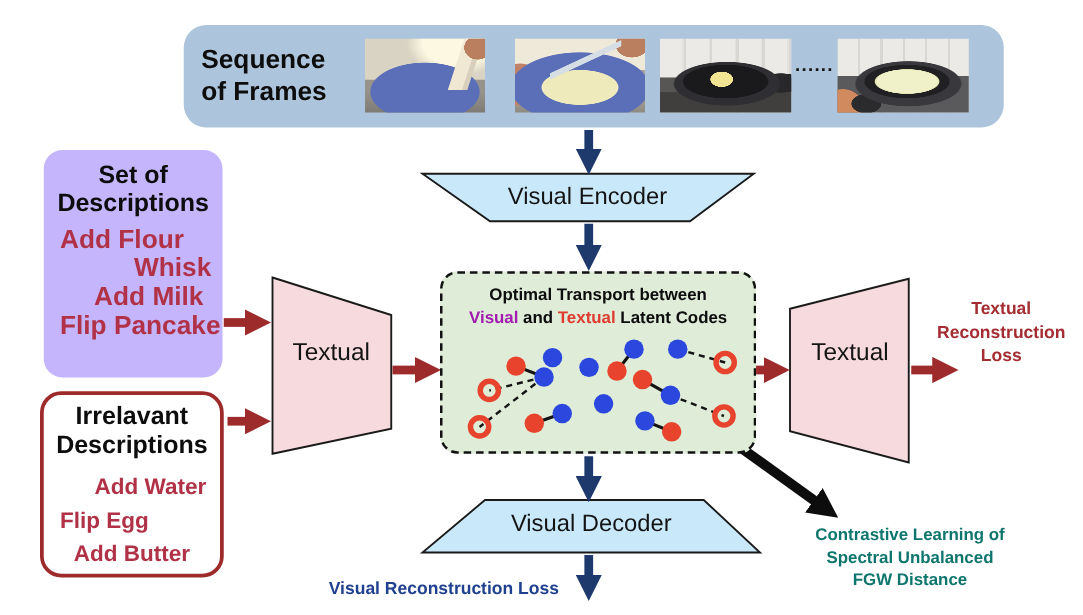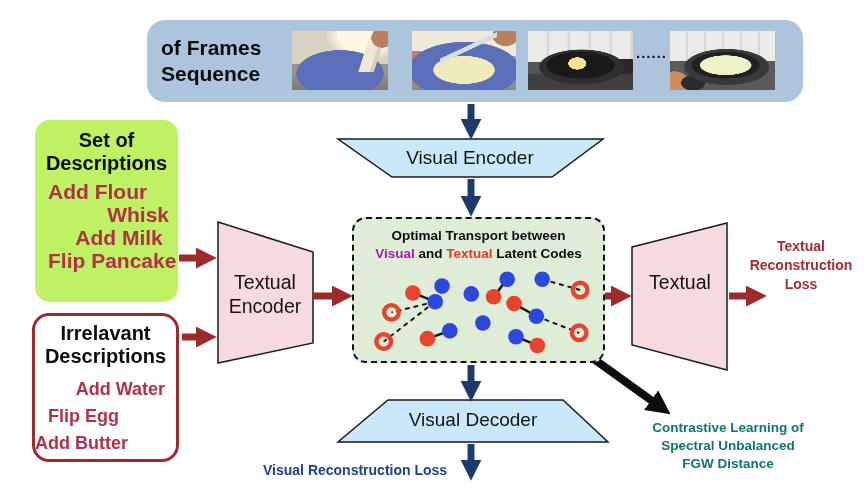--- a/index.html
+++ b/index.html
@@ -44,36 +44,36 @@
         radial-gradient(25% 17% at 53% 58%, #f0f1c9 0 92%, #dfe0ae 97%, transparent 100%),
         radial-gradient(33% 23% at 53% 58%, #202023 0 97%, transparent 100%),
         radial-gradient(41% 31% at 54% 61%, #39393d 0 97%, transparent 100%),
         radial-gradient(14% 16% at 22% 88%, #2b2b2e 0 80%, transparent 83%),
         radial-gradient(18% 28% at 4% 92%, #d08a5e 0 83%, transparent 86%),
         linear-gradient(transparent 0 50%, #5a595c 51% 100%),
         repeating-linear-gradient(90deg, #eceae6 0 16px, #d9d7d3 16px 18px);}
   .ellipsis{left:489px;top:26px;font-size:15px;font-weight:900;letter-spacing:1px;line-height:14px;color:#151515;}
 
   
-  .desc-box{left:35px;top:120px;width:143px;height:182px;background:#bef264;border-radius:15px;}
+  .desc-box{left:35px;top:120px;width:143px;height:182px;background:#c4b5fd;border-radius:15px;}
   .desc-title{width:100%;text-align:center;margin-top:9px;font-size:20px;font-weight:bold;line-height:1.15;color:#0d0d0d;}
   .desc-items{margin-top:5px;font-size:21px;font-weight:bold;color:#b13247;line-height:23px;}
   .desc-items div{white-space:nowrap;}
   .di-0{text-align:left;padding-left:13px;}
   .di-1{text-align:right;padding-right:9px;}
   .di-2{text-align:center;padding-left:10px;margin-left:15px;}
   .di-3{text-align:right;padding-right:13px;}
   .di-4{text-align:left;padding-left:13px;}
 
   .irr-box{left:32px;top:313px;width:141px;height:143px;background:#ffffff;border:3.5px solid #9e2b2b;border-radius:17px;}
   .irr-title{width:100%;text-align:center;margin-top:6px;font-size:20px;font-weight:bold;line-height:1.15;color:#0d0d0d;}
   .irr-items{margin-top:8px;font-size:18px;font-weight:bold;color:#b13247;line-height:27px;}
   .ii-0{text-align:right;padding-right:11px;}
   .ii-1{text-align:left;padding-left:13px;}
-  .ii-2{}
+  .ii-2{text-align:center;}
 
   
   .shape-label{position:absolute;text-align:center;color:#141414;}
   .lbl-venc{left:370px;top:147px;width:200px;font-size:19px;}
   .lbl-vdec{left:373px;top:409px;width:200px;font-size:19px;}
   .lbl-tenc{left:215px;top:270px;width:100px;font-size:19.5px;line-height:24px;}
   .lbl-tdec{left:630px;top:270px;width:100px;font-size:19.5px;line-height:24px;}
 
   
   .ot-box{left:352px;top:217px;width:253px;height:146px;background:#deecd8;
@@ -121,22 +121,22 @@
   <line x1="182" y1="337" x2="200" y2="337" stroke="#9e2b2b" stroke-width="7" marker-end="url(#mred)"></line>
   <line x1="314" y1="296" x2="336" y2="296" stroke="#9e2b2b" stroke-width="7" marker-end="url(#mred)"></line>
   <line x1="594" y1="296" x2="615" y2="296" stroke="#9e2b2b" stroke-width="7" marker-end="url(#mred)"></line>
   <line x1="729" y1="296" x2="750" y2="296" stroke="#9e2b2b" stroke-width="7" marker-end="url(#mred)"></line>
 
   <line x1="591" y1="357" x2="655" y2="403" stroke="#0d0d0d" stroke-width="8" marker-end="url(#mblack)"></line>
 </svg>
 
 <div class="abs frames-panel">
   <div class="abs frames-title">
+    <div>Sequence</div>
     <div>of Frames</div>
-    <div>Sequence</div>
   </div>
   <div class="frame f1" title="pouring milk into blue bowl"></div>
   <div class="frame f2" title="whisking batter in blue bowl"></div>
   <div class="frame f3" title="butter melting in black pan"></div>
   <div class="abs ellipsis">......</div>
   <div class="frame f4" title="pancake batter cooking in pan"></div>
 </div>
 
 <div class="abs desc-box">
   <div class="desc-title">
@@ -160,21 +160,20 @@
     <div class="ii-0">Add Water</div>
     <div class="ii-1">Flip Egg</div>
     <div class="ii-2">Add Butter</div>
   </div>
 </div>
 
 <div class="shape-label lbl-venc">Visual Encoder</div>
 <div class="shape-label lbl-vdec">Visual Decoder</div>
 <div class="shape-label lbl-tenc">
   <div>Textual</div>
-  <div>Encoder</div>
 </div>
 <div class="shape-label lbl-tdec">
   <div>Textual</div>
 </div>
 
 <div class="abs ot-box">
   <svg id="ot-svg" viewBox="0 0 241 146">
       <line x1="76" y1="85" x2="31" y2="96" stroke="#141414" stroke-width="2" stroke-dasharray="5 4"></line>
       <line x1="76" y1="85" x2="23" y2="126" stroke="#141414" stroke-width="2" stroke-dasharray="5 4"></line>
       <line x1="186" y1="62" x2="225" y2="73" stroke="#141414" stroke-width="2" stroke-dasharray="5 4"></line>

